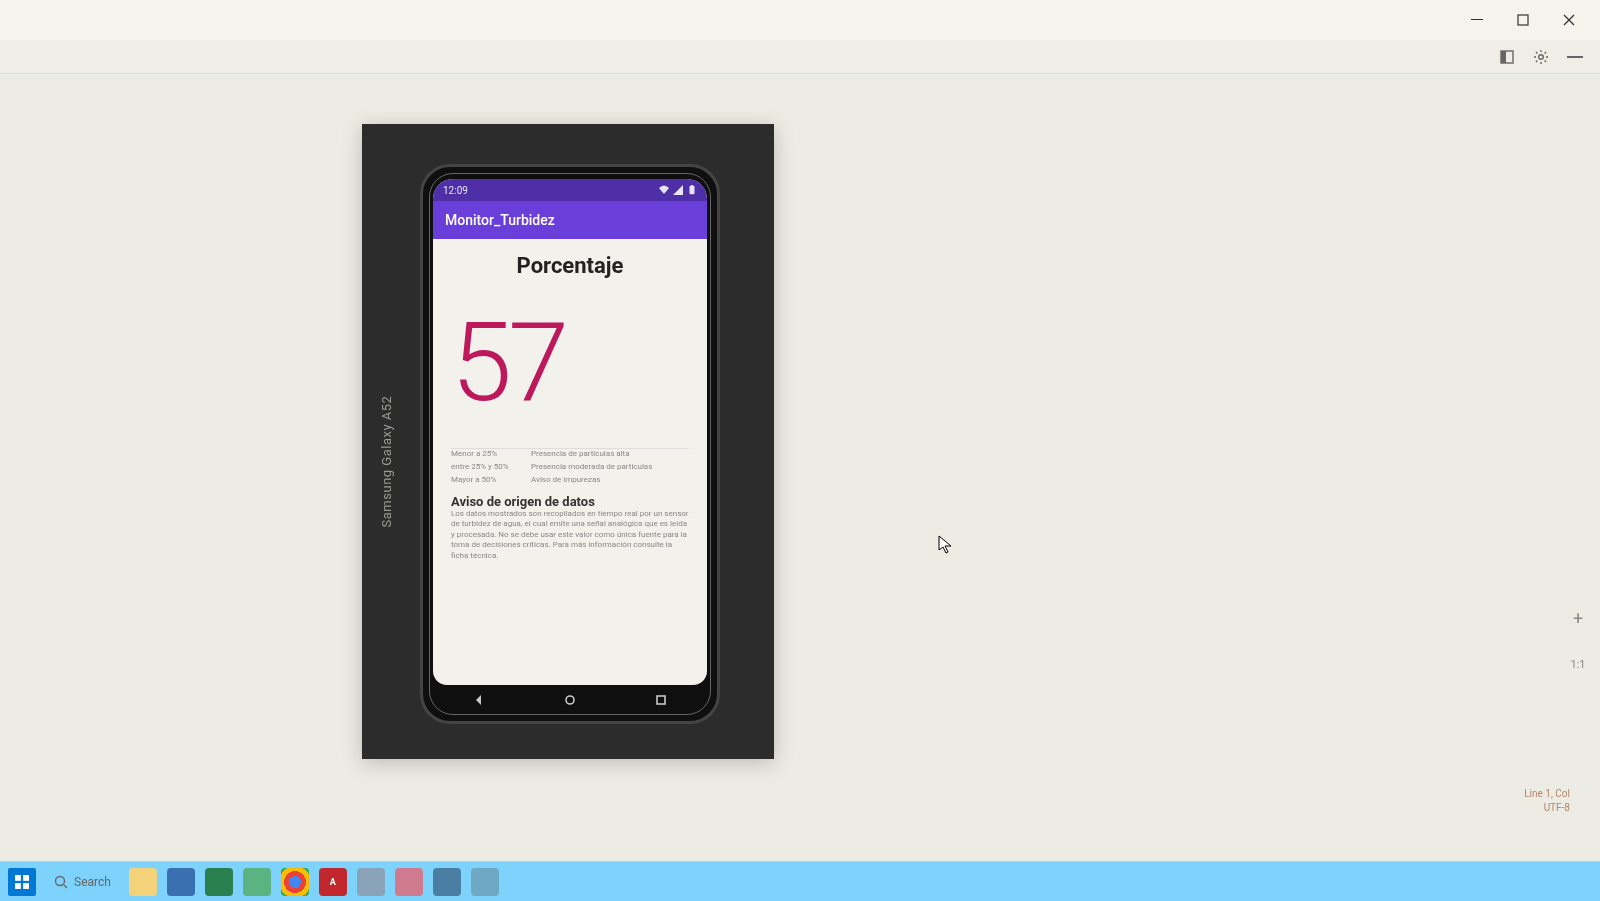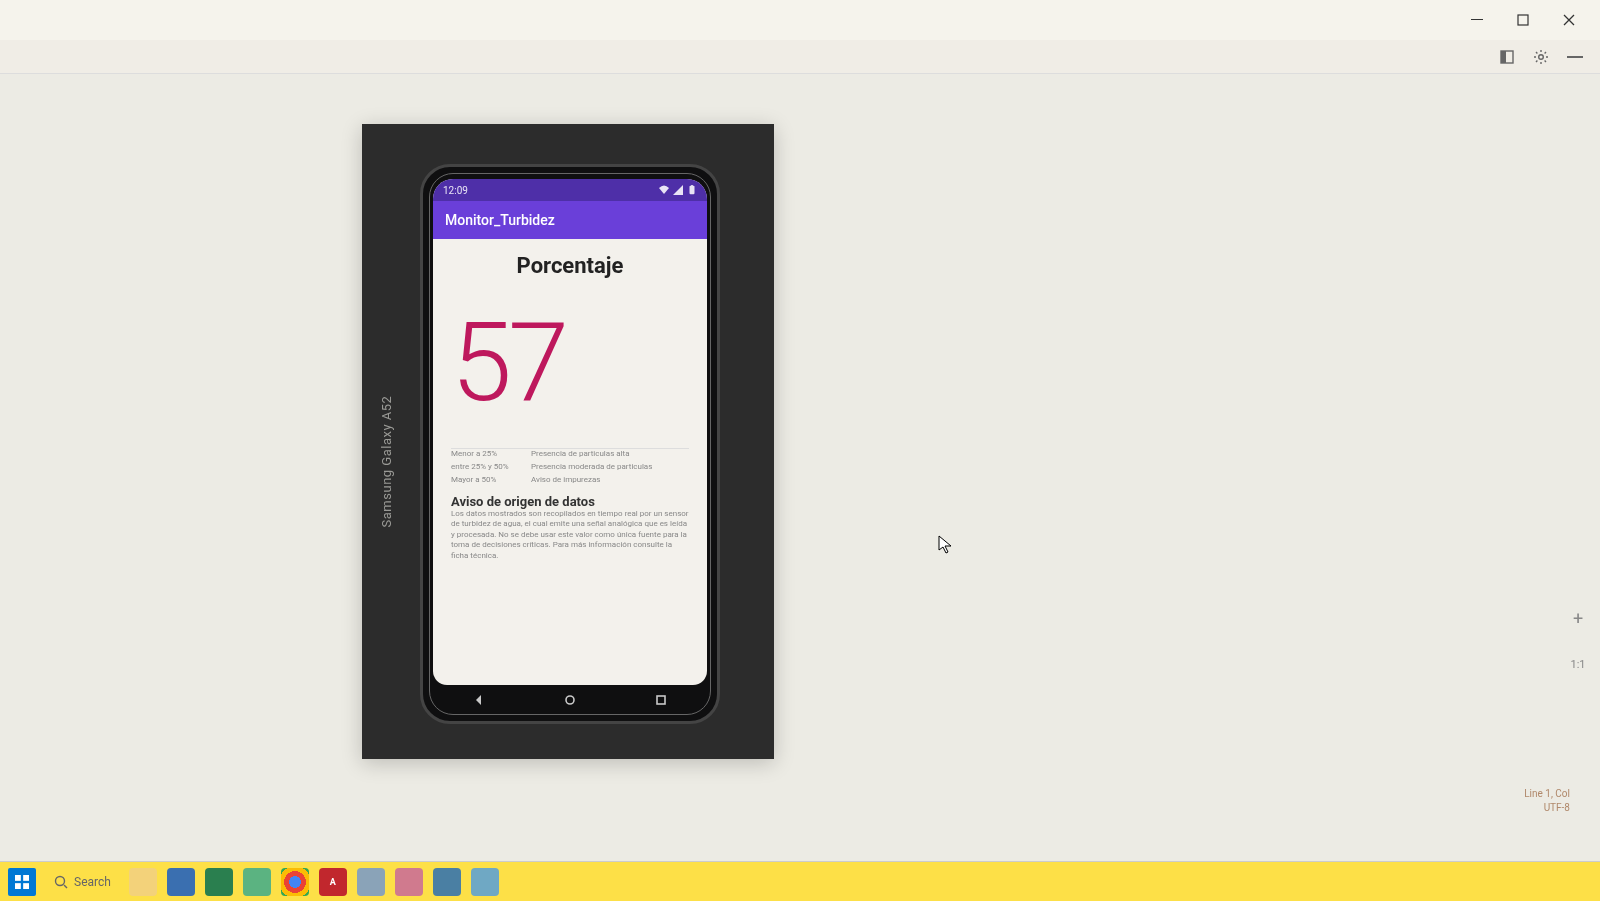--- a/index.html
+++ b/index.html
@@ -244,21 +244,21 @@
     color: #b0886a;
     text-align: right;
     line-height: 1.4;
   }
 
   
   .taskbar {
     position: absolute;
     left: 0; right: 0; bottom: 0;
     height: 40px;
-    background: #fde047;
+    background: #7dd3fc;
     border-top: 1px solid #ccc;
     display: flex;
     align-items: center;
     padding: 0 8px;
     gap: 10px;
   }
   .taskbar .start {
     width: 28px; height: 28px;
     background: linear-gradient(135deg,#0078d4 25%,#0078d4 25%);
     border-radius: 2px;

